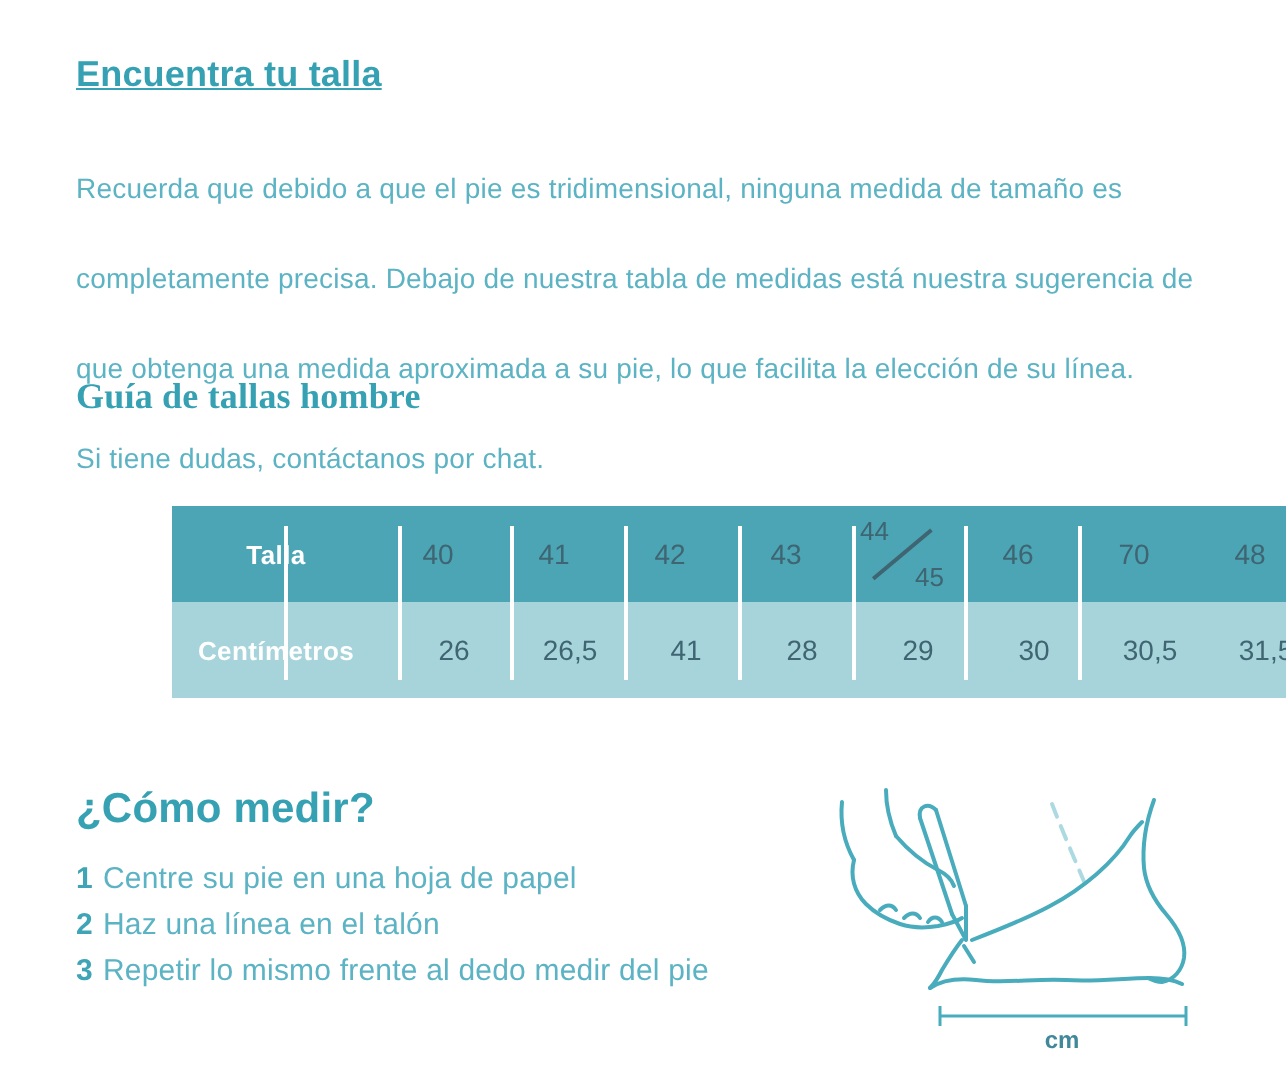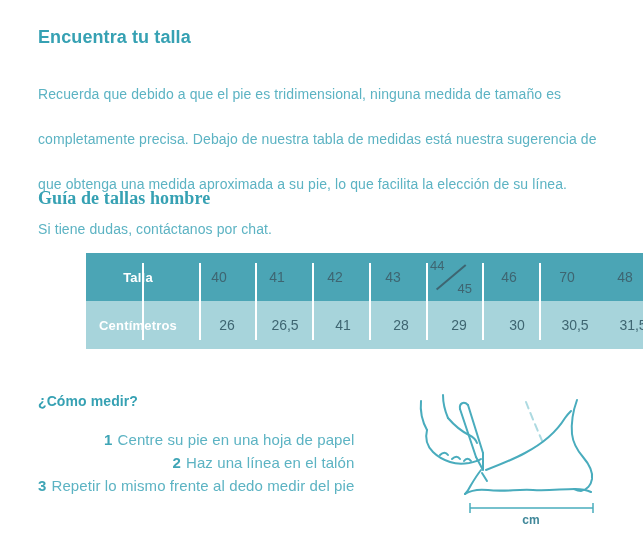--- a/index.html
+++ b/index.html
@@ -7,23 +7,23 @@
     width:643px;height:540px;background:#ffffff;
     font-family:"Liberation Sans", sans-serif;
     position:relative;overflow:hidden;
   }
   .page{position:absolute;inset:0;}
 
   .section-title{
     position:absolute;left:38px;margin:0;
     color:#36A1B3;font-weight:700;font-size:18px;letter-spacing:0.1px;
   }
-  #title-find{top:27px;}
+  #title-find{top:27px;text-decoration:underline;}
   #title-guide{top:188px;font-family:Liberation Serif, serif;}
-  #title-how{top:393px;font-size:14px;}
+  #title-how{top:393px;font-size:21px;}
 
   .intro{position:absolute;left:38px;top:60px;}
   .intro-line{
     color:#5CB3C3;font-size:14px;line-height:22px;white-space:nowrap;
     letter-spacing:0.1px;
     margin-top:23px;
   }
 
   
   .size-table{
@@ -45,21 +45,21 @@
   }
   .split-top{position:absolute;top:5px;left:8px;font-size:13px;}
   .split-bottom{position:absolute;bottom:5px;right:8px;font-size:13px;}
   .split-slash{
     position:absolute;left:50%;top:50%;width:38px;height:1.5px;background:#3E6571;
     transform:translate(-50%,-50%) rotate(-40deg);
   }
 
   
   .steps{position:absolute;left:38px;top:428px;}
-  .step{height:23px;line-height:23px;font-size:15px;color:#5CB3C3;letter-spacing:0.1px;text-align:right;}
+  .step{height:23px;line-height:23px;font-size:15px;color:#5CB3C3;letter-spacing:0.1px;}
   .step-num{font-weight:700;color:#3FA5B6;margin-right:5px;}
 
   .illustration{position:absolute;left:408px;top:373px;width:195px;height:155px;}
   .cm-text{
     font-family:"Liberation Sans", sans-serif;font-size:12px;font-weight:700;
     fill:#41889A;text-anchor:middle;
   }
 </style>
 </head>
 <body>

